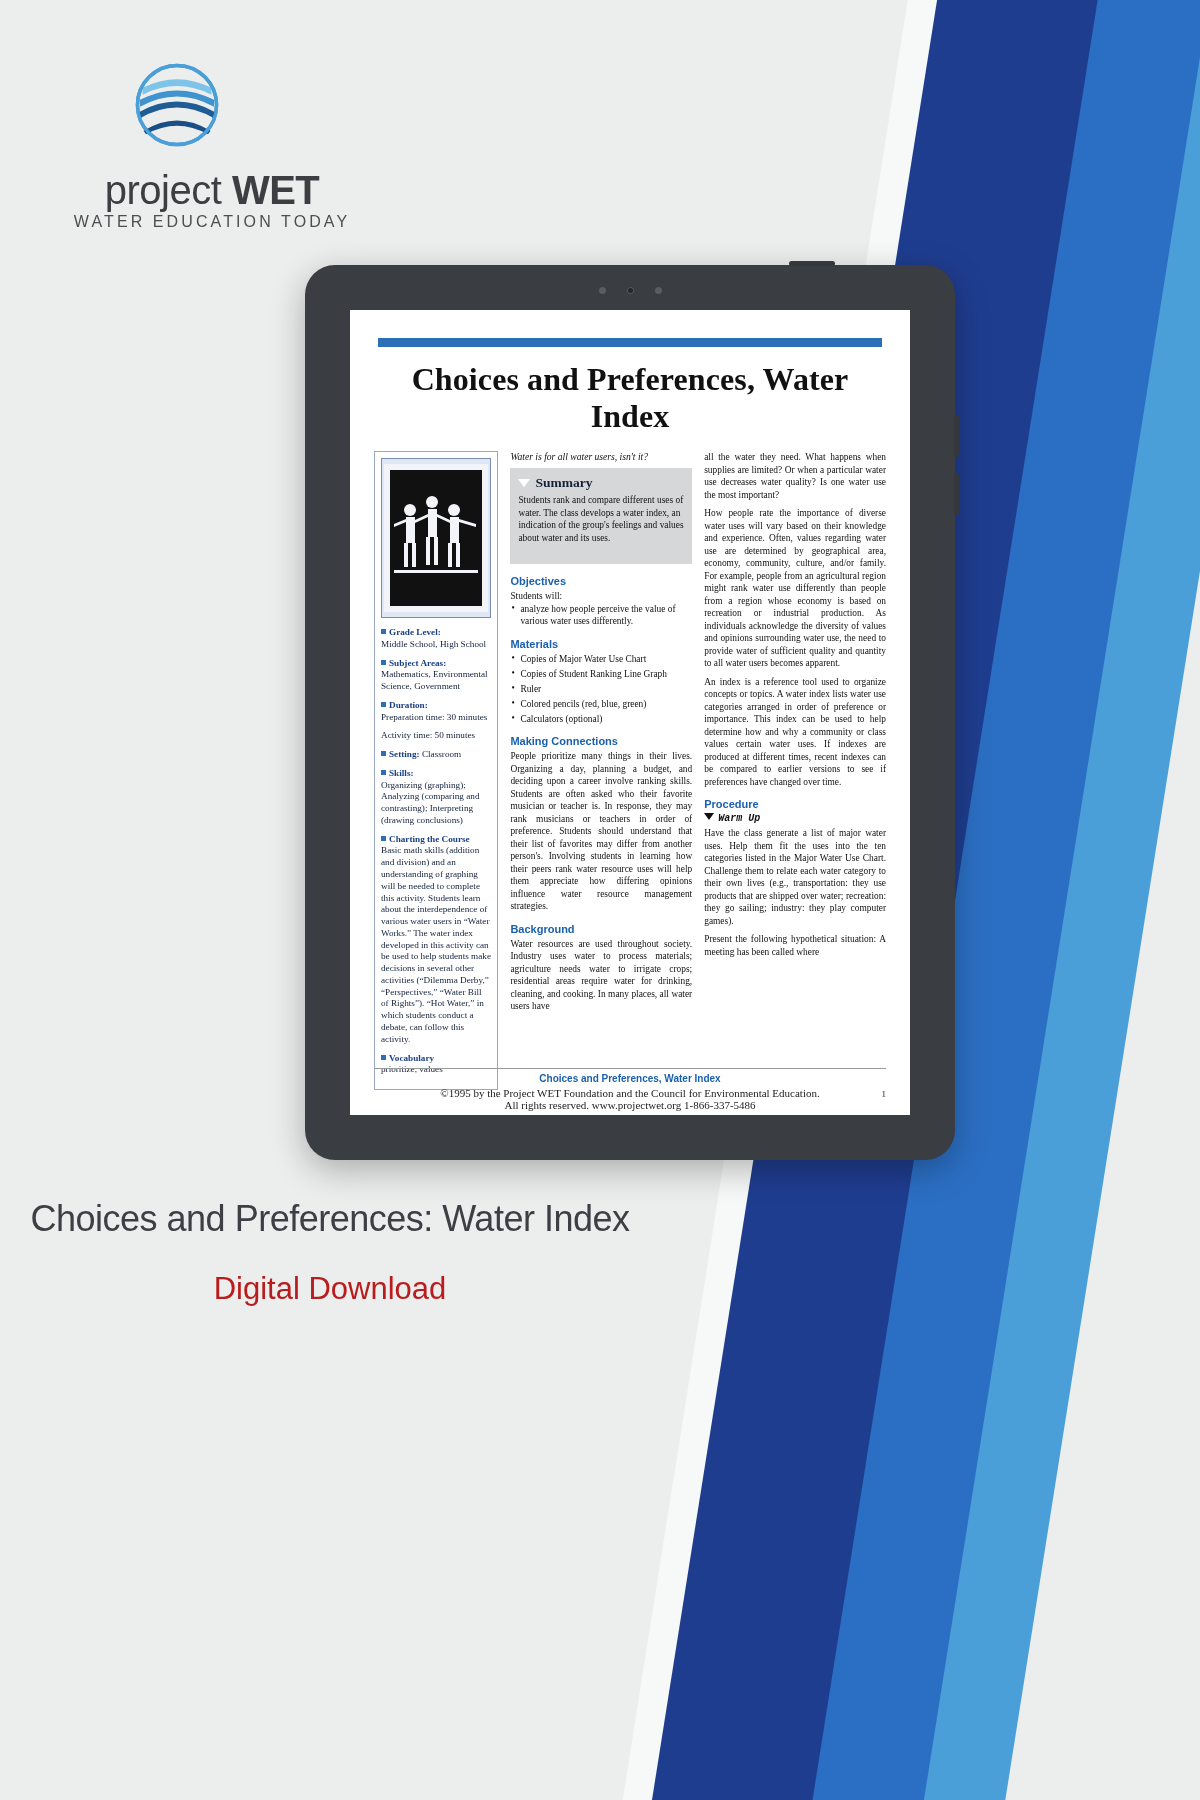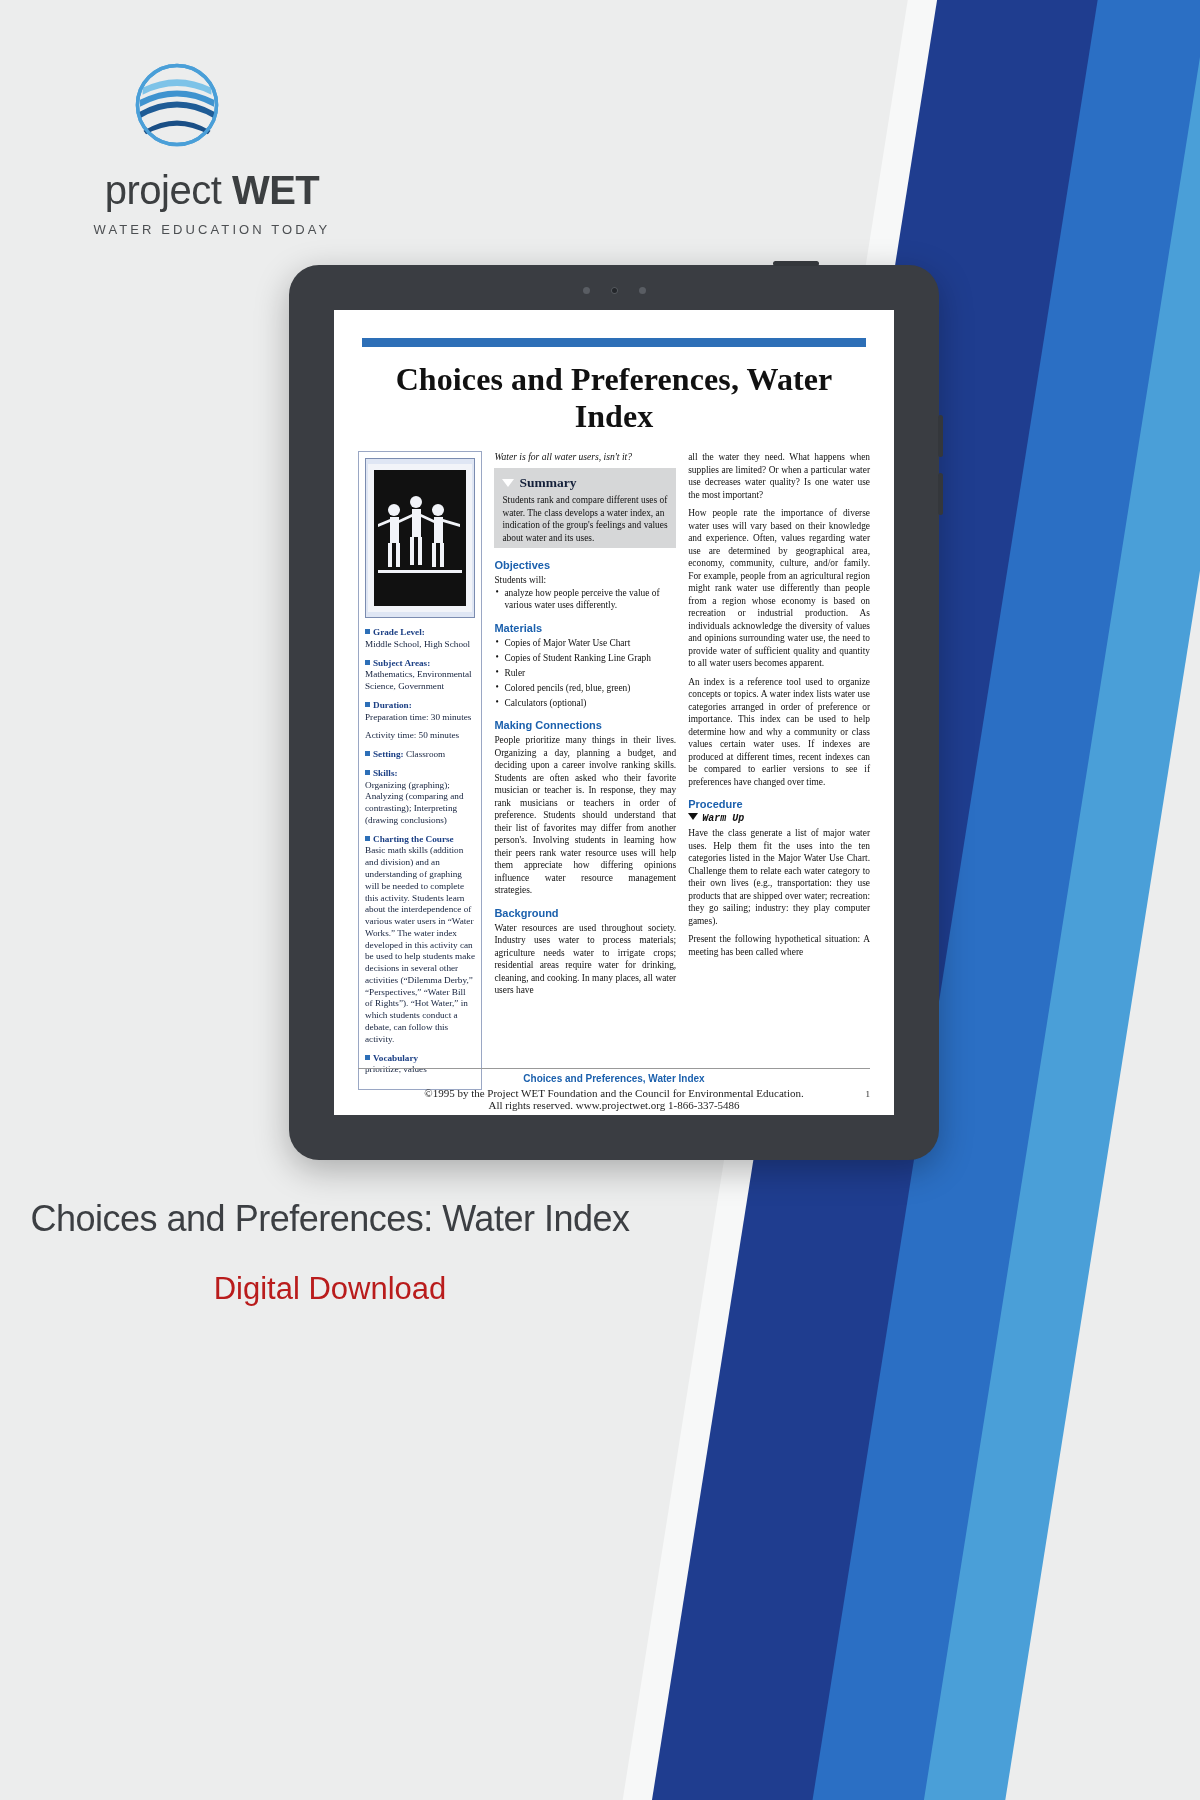--- a/index.html
+++ b/index.html
@@ -36,31 +36,31 @@
   .logo-mark { width: 86px; height: 86px; margin-left: 72px; }
   .logo-wordmark {
     margin-top: 20px;
     font-size: 40px;
     letter-spacing: -0.5px;
     color: #3c3f41;
     text-align: center;
   }
   .logo-wordmark .bold { font-weight: 700; }
   .logo-tag {
-    margin-top: 9px;
-    font-size: 13px;
+    margin-top: 0;
+    font-size: 16px;
     letter-spacing: 3.1px;
     color: #4c4f52;
     text-align: center;
   }
 
   
   .tablet {
     position: absolute;
-    left: 289px; top: 265px;
+    left: 305px; top: 265px;
     width: 650px; height: 895px;
     background: #3a3d42;
     border-radius: 30px;
     box-shadow: 0 10px 34px rgba(0,0,0,.28);
     z-index: 4;
   }
   .tablet::before { 
     content: "";
     position: absolute; right: -4px; top: 150px;
     width: 5px; height: 42px; background: #34373b; border-radius: 3px;
@@ -123,21 +123,21 @@
   .col-mid { width: 196px; }
   .col-right { width: 196px; }
 
   .kicker {
     font-family: "Liberation Serif", serif;
     font-style: italic;
     font-size: 9.6px;
     color: #111;
     margin-bottom: 6px;
   }
-  .summary-box { background: #d6d7d8; padding: 7px 8px 4px 8px; margin-bottom: 11px; }
+  .summary-box { background: #d6d7d8; padding: 7px 8px 20px 8px; margin-bottom: 11px; }
   .summary-head { display: flex; align-items: center; gap: 5px; margin-bottom: 3px; }
   .tri { width: 0; height: 0; border-left: 6px solid transparent; border-right: 6px solid transparent; border-top: 8px solid #ffffff; }
   .summary-title { font-family: "Liberation Serif", serif; font-weight: 700; font-size: 13.5px; color: #14203a; }
   .summary-text { font-family: "Liberation Serif", serif; font-size: 9.4px; line-height: 1.33; color: #111; }
 
   .sec-head {
     color: #1b60ad; font-weight: 700; font-size: 11px;
     margin: 10px 0 3px 0;
   }
   .body-text { font-family: "Liberation Serif", serif; font-size: 9.4px; line-height: 1.33; color: #111; text-align: justify; }

